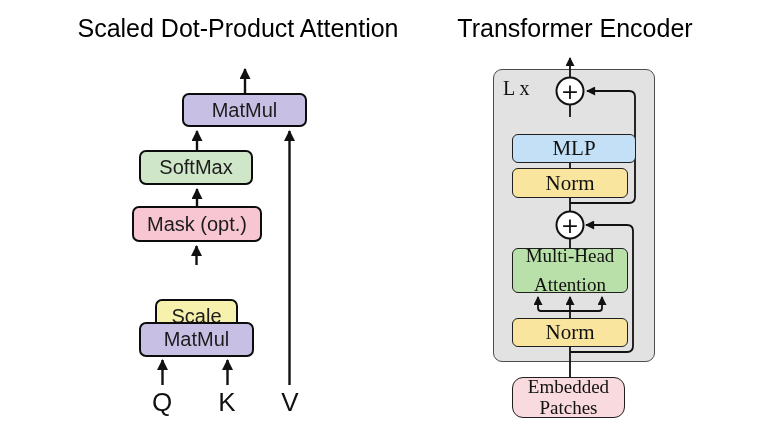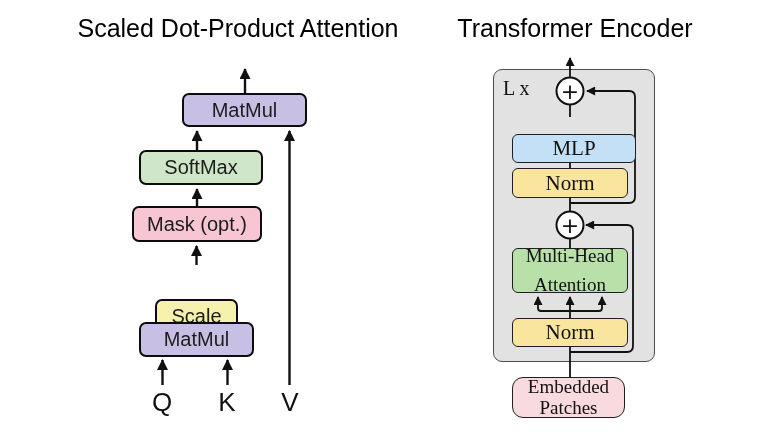--- a/index.html
+++ b/index.html
@@ -25,21 +25,21 @@
   .lbox{
     position:absolute;
     box-sizing:border-box;
     border:2.5px solid #0c0c0c;
     border-radius:7px;
     display:flex;align-items:center;justify-content:center;
     font-size:20px;color:#1c1c1c;
     white-space:nowrap;
   }
   #matmul-top{left:182px;top:93px;width:125px;height:34px;background:#c8c0e4;}
-  #softmax{left:139px;top:150px;width:124px;height:35px;background:#cfe6c8;}
+  #softmax{left:139px;top:150px;width:114px;height:35px;background:#cfe6c8;}
   #mask{left:132px;top:206px;width:130px;height:36px;background:#f7c6d2;}
   #scale{left:155px;top:265px;width:83px;height:34px;background:#f6f1ac;margin-top:34px;}
   #matmul-bottom{left:139px;top:322px;width:115px;height:35px;background:#c8c0e4;}
 
   .qkv{
     position:absolute;top:387px;width:40px;
     text-align:center;font-size:26px;color:#111;
   }
   #label-q{left:142px;}
   #label-k{left:207px;}

